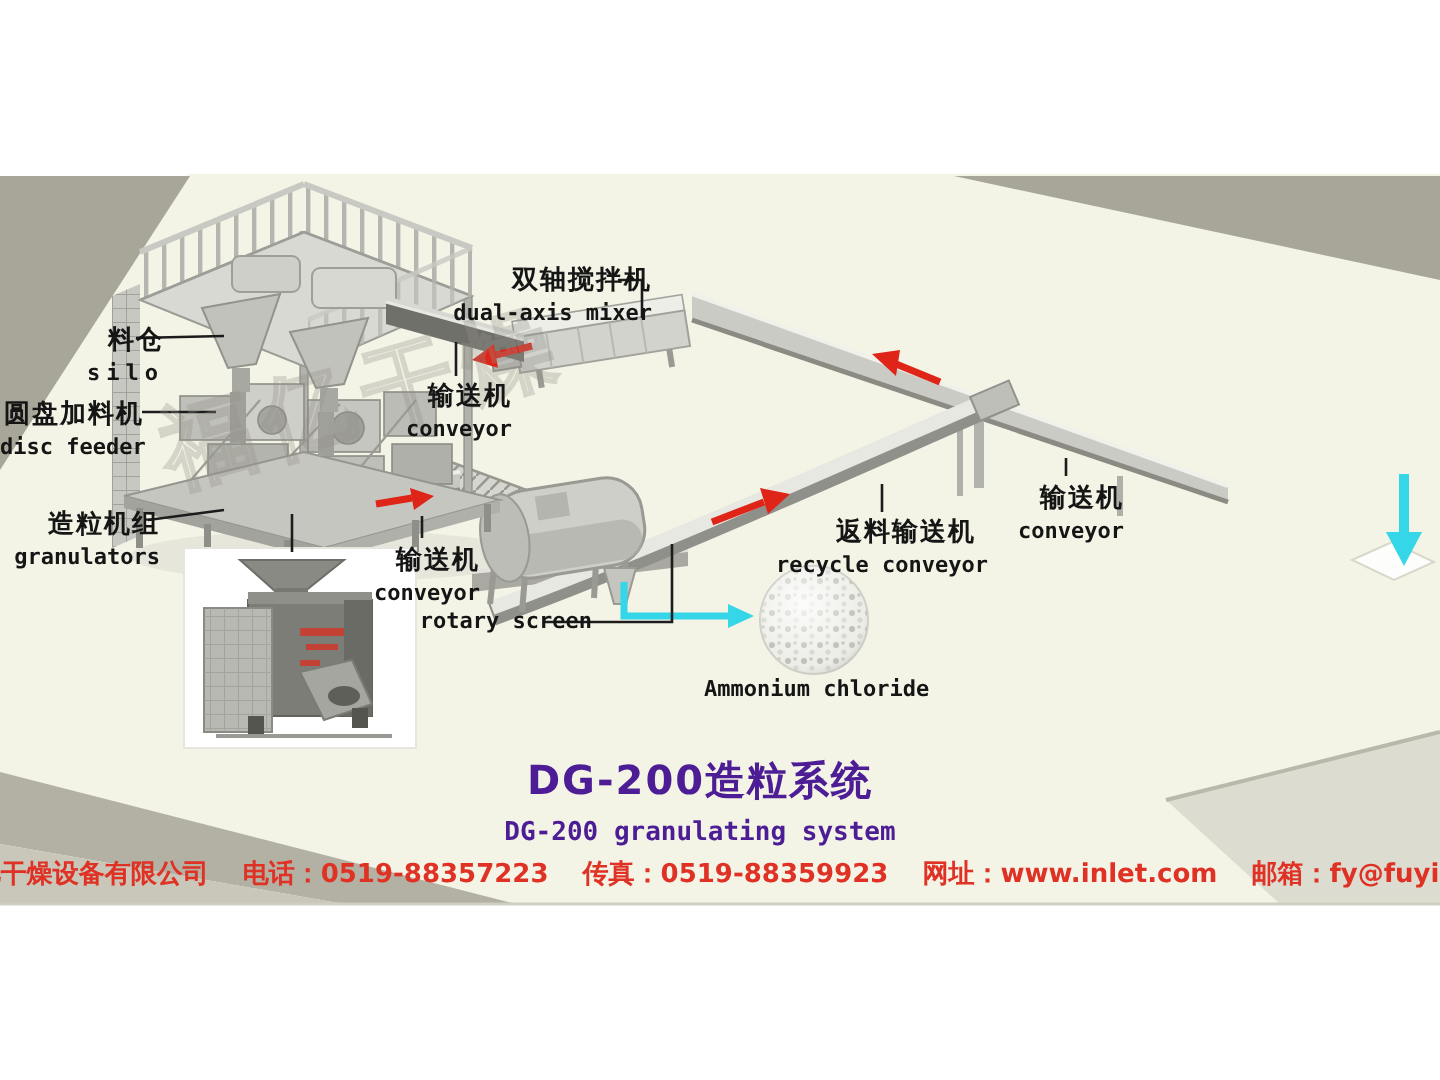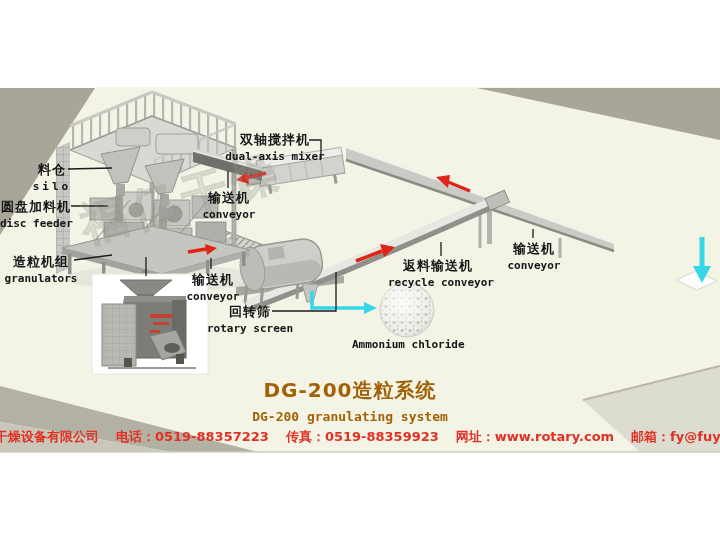--- a/index.html
+++ b/index.html
@@ -1,22 +1,22 @@
 <!DOCTYPE html>
 <html><head>
 <meta charset="utf-8">
 <style>
   html,body{margin:0;padding:0;background:#fff;}
   .stage{position:relative;width:720px;height:540px;overflow:hidden;background:#fff;
          font-family:"DejaVu Sans",sans-serif;}
   .stage svg{position:absolute;left:0;top:0;}
-  .lbl{position:absolute;text-align:center;color:#151515;line-height:1.08;z-index:5;}
+  .lbl{position:absolute;text-align:right;color:#151515;line-height:1.08;z-index:5;}
   .lbl .zh{display:block;font:bold 13px "DejaVu Sans",sans-serif;letter-spacing:1px;white-space:nowrap;}
   .lbl .en{display:block;font:bold 11px "DejaVu Sans Mono",monospace;white-space:nowrap;margin-top:1px;}
-  .title-block{position:absolute;left:212px;top:377px;width:276px;text-align:center;color:#a16207;z-index:5;}
+  .title-block{position:absolute;left:212px;top:377px;width:276px;text-align:center;color:#4c1d95;z-index:5;}
   .title-block .t-zh{display:block;font:bold 20px "DejaVu Sans",sans-serif;letter-spacing:1px;}
   .title-block .t-en{display:block;font:bold 13px "DejaVu Sans Mono",monospace;margin-top:5px;}
   .footer{position:absolute;left:0;top:428px;width:720px;display:flex;justify-content:center;
           gap:17px;font:bold 13px "DejaVu Sans",sans-serif;color:#e03125;z-index:6;white-space:nowrap;}
   .watermark{position:absolute;left:78px;top:168px;z-index:4;font:bold 46px "DejaVu Sans",sans-serif;
              color:transparent;-webkit-text-stroke:1.2px rgba(145,145,138,0.32);
              transform:rotate(-16deg);letter-spacing:6px;pointer-events:none;}
 </style>
 </head>
 <body>
@@ -260,21 +260,20 @@
 </div>
 <div class="lbl" style="left:202px;top:189px;width:54px;">
   <span class="zh">输送机</span>
   <span class="en">conveyor</span>
 </div>
 <div class="lbl" style="left:186px;top:271px;width:54px;">
   <span class="zh">输送机</span>
   <span class="en">conveyor</span>
 </div>
 <div class="lbl" style="left:204px;top:303px;width:92px;">
-  <span class="zh">回转筛</span>
   <span class="en">rotary screen</span>
 </div>
 <div class="lbl" style="left:352px;top:337px;width:100px;">
   <span class="en">Ammonium chloride</span>
 </div>
 <div class="lbl" style="left:388px;top:257px;width:100px;">
   <span class="zh">返料输送机</span>
   <span class="en">recycle conveyor</span>
 </div>
 <div class="lbl" style="left:506px;top:240px;width:56px;">
@@ -284,17 +283,17 @@
 
 <div class="title-block">
   <span class="t-zh">DG-200造粒系统</span>
   <span class="t-en">DG-200 granulating system</span>
 </div>
 
 <div class="footer">
   <span>常州福亿干燥设备有限公司</span>
   <span>电话：0519-88357223</span>
   <span>传真：0519-88359923</span>
-  <span>网址：www.rotary.com</span>
+  <span>网址：www.inlet.com</span>
   <span>邮箱：fy@fuyigz.com</span>
 </div>
 
 </div>
 
 </body></html>

